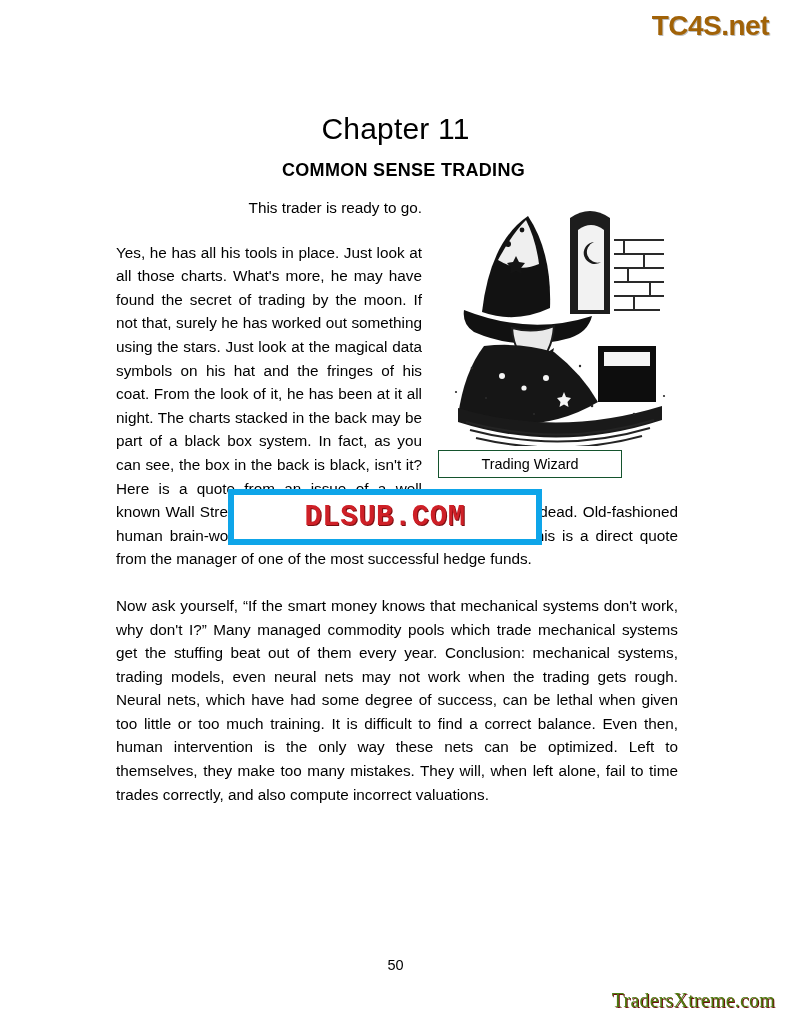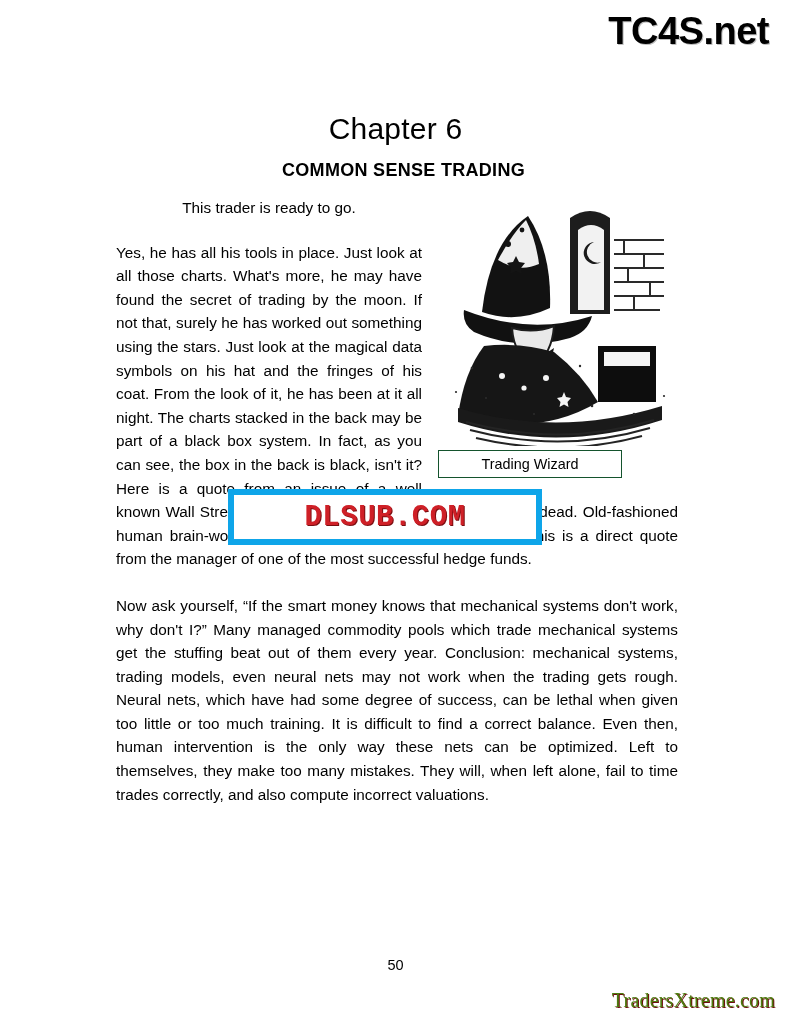--- a/index.html
+++ b/index.html
@@ -22,23 +22,23 @@
     background: #ffffff;
   }
 
   
   .wm-top {
     position: absolute;
     top: 10px;
     right: 22px;
     font-family: "Liberation Sans", sans-serif;
     font-weight: bold;
-    font-size: 38px;
+    font-size: 28px;
     letter-spacing: -0.5px;
-    color: #000000;
+    color: #a16207;
     text-shadow: 1px 1px 0 #bdbdbd;
   }
 
   
   .chapter-title {
     position: absolute;
     top: 92px;
     left: 0;
     width: 100%;
     text-align: center;
@@ -64,21 +64,21 @@
     top: 196px;
     width: 562px;
     font-size: 15.3px;
     line-height: 23.6px;
   }
   .para {
     margin: 0 0 21px 0;
     text-align: justify;
   }
   .para.first {
-    text-align: center;
+    text-align: right;
     margin-bottom: 21px;
   }
   .para.wrap {
     margin-bottom: 23px;
   }
 
   
   .figure {
     float: right;
     width: 240px;
@@ -147,21 +147,21 @@
     letter-spacing: 0.2px;
   }
 </style>
 </head>
 <body>
 
 <div class="page">
 
   <div class="wm-top">TC4S.net</div>
 
-  <h1 class="chapter-title">Chapter 6</h1>
+  <h1 class="chapter-title">Chapter 11</h1>
   <h2 class="chapter-subtitle">COMMON SENSE TRADING</h2>
 
   <div class="content">
 
     <div class="figure">
       <div class="figure-art">
         <svg width="240" height="246" viewBox="0 0 240 246" xmlns="http://www.w3.org/2000/svg" aria-hidden="true">
           <rect x="0" y="0" width="240" height="246" fill="#ffffff"></rect>
 
           <path d="M132 18 q20 -14 40 0 v96 h-40 z" fill="#1d1d1d"></path>

